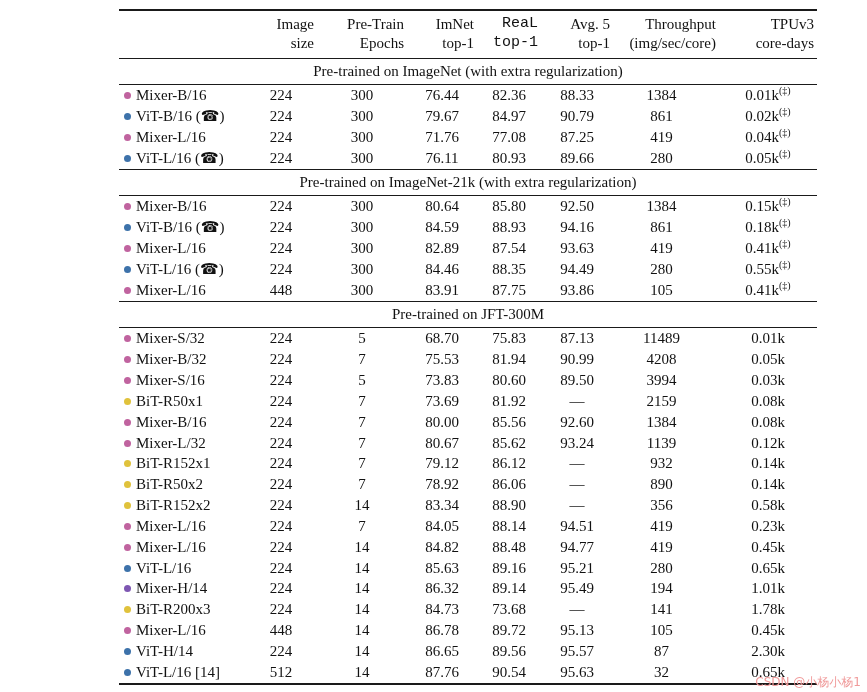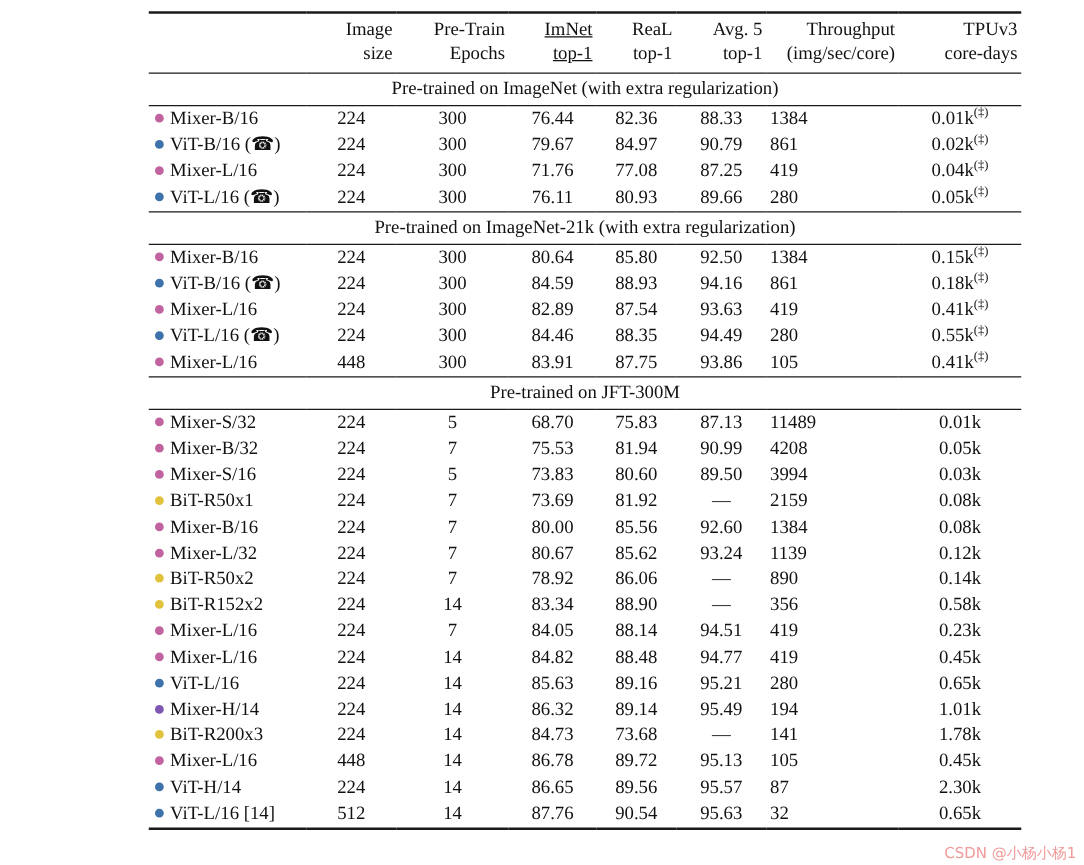--- a/index.html
+++ b/index.html
@@ -16,34 +16,34 @@
   }
   th,td{white-space:nowrap;font-size:15px;}
   thead th{
     font-weight:normal;text-align:right;vertical-align:bottom;
     padding:4px 3px 5px 3px;line-height:1.25;
     border-bottom:1.5px solid #1a1a1a;
   }
   th:nth-child(1){width:120px;}
   th:nth-child(2){width:66px;}
   th:nth-child(3){width:84px;}
-  th:nth-child(4){width:64px;text-decoration:underline;}
-  th:nth-child(5){width:58px;}
+  th:nth-child(4){width:64px;}
+  th:nth-child(5){width:58px;font-family:Liberation Mono, monospace;}
   th:nth-child(6){width:66px;}
   th:nth-child(7){width:100px;}
   th:nth-child(8){width:92px;}
   .section-row td{
     text-align:center;padding:3px 0 4px 0;line-height:1.25;
     border-top:1px solid #1a1a1a;border-bottom:1px solid #1a1a1a;
   }
   .data-row td{
     text-align:center;padding:0 3px;line-height:1.39;
   }
   .data-row td.model-cell{text-align:left;padding-left:5px;}
-  .data-row td.throughput-cell{text-align:left;padding-right:12px;margin-top:12px;}
+  .data-row td.throughput-cell{text-align:center;padding-right:12px;margin-top:12px;}
   .dot{
     display:inline-block;width:7px;height:7px;border-radius:50%;
     margin-right:5px;vertical-align:1px;
   }
   sup{font-size:10px;line-height:0;}
   .watermark{
     position:absolute;right:6px;bottom:1px;font-size:12px;
     font-family:"DejaVu Sans","Liberation Sans",sans-serif;
   }
 </style>
@@ -239,20 +239,30 @@
           <td class="model-cell"><span class="dot" style="background: rgb(192, 99, 159);"></span><span>Mixer-L/32</span></td>
           <td>224</td>
           <td>7</td>
           <td>80.67</td>
           <td>85.62</td>
           <td>93.24</td>
           <td class="throughput-cell">1139</td>
           <td>0.12k</td>
         </tr>
         <tr class="data-row">
+          <td class="model-cell"><span class="dot" style="background: rgb(224, 194, 60);"></span><span>BiT-R152x1</span></td>
+          <td>224</td>
+          <td>7</td>
+          <td>79.12</td>
+          <td>86.12</td>
+          <td>—</td>
+          <td class="throughput-cell">932</td>
+          <td>0.14k</td>
+        </tr>
+        <tr class="data-row">
           <td class="model-cell"><span class="dot" style="background: rgb(224, 194, 60);"></span><span>BiT-R50x2</span></td>
           <td>224</td>
           <td>7</td>
           <td>78.92</td>
           <td>86.06</td>
           <td>—</td>
           <td class="throughput-cell">890</td>
           <td>0.14k</td>
         </tr>
         <tr class="data-row">

